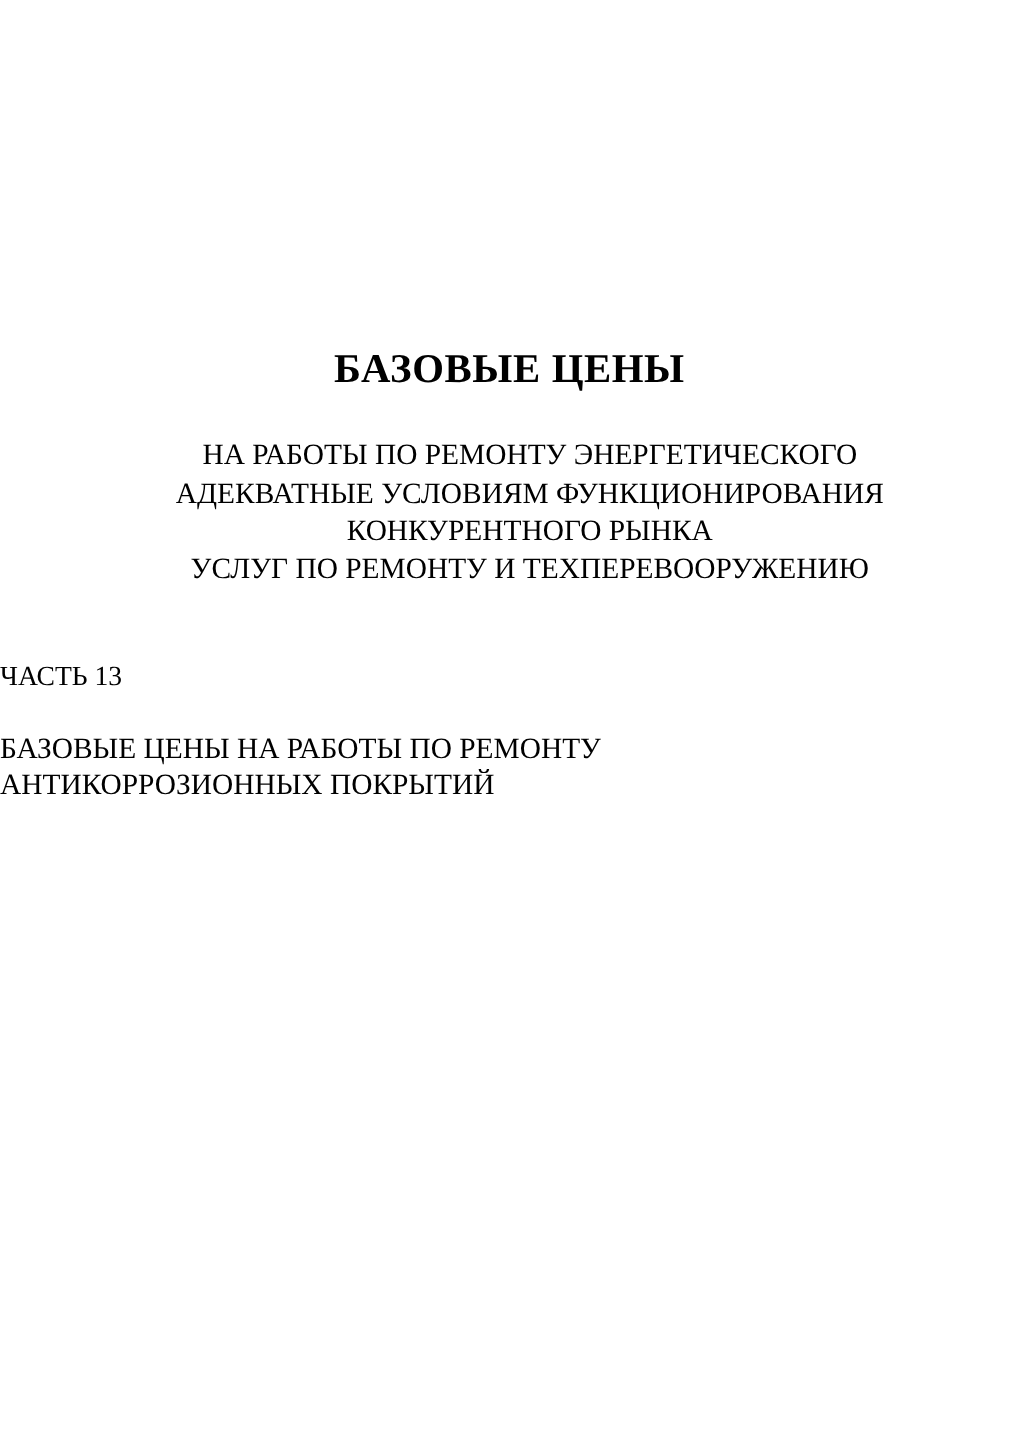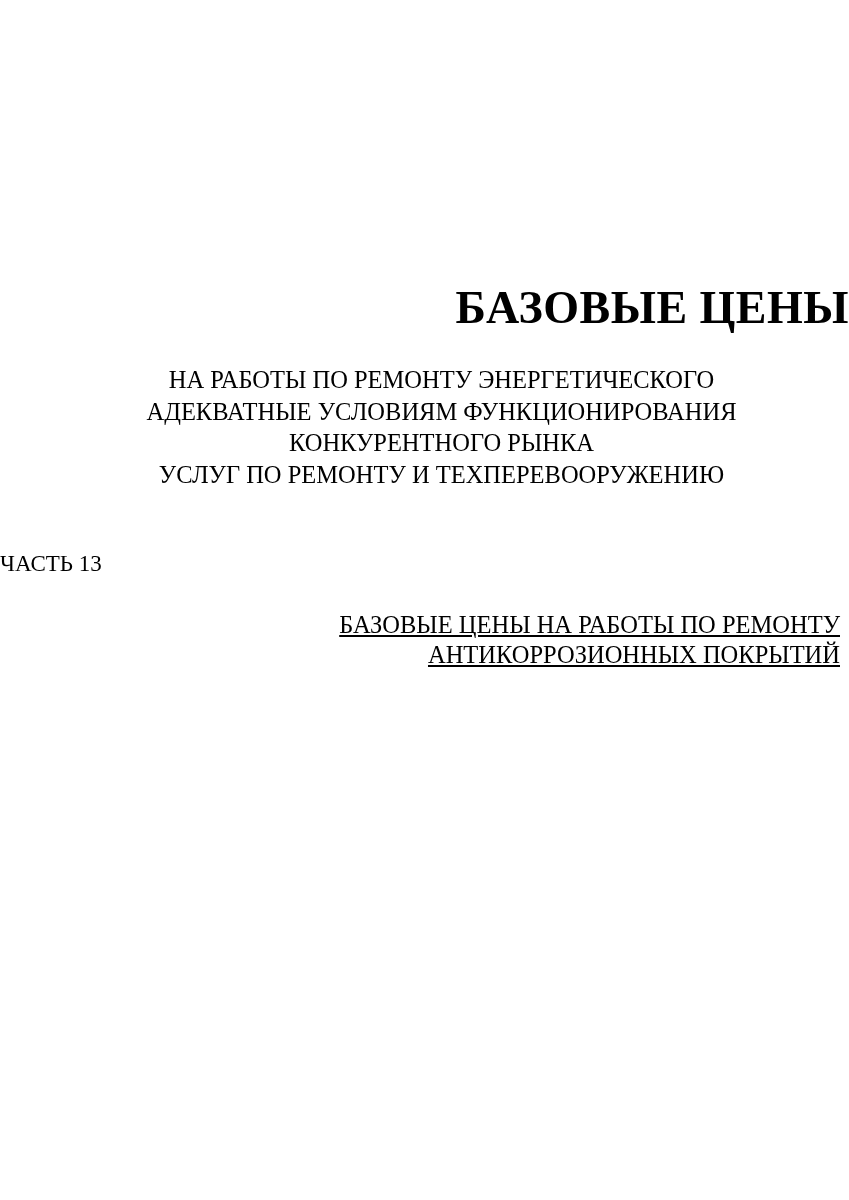--- a/index.html
+++ b/index.html
@@ -21,23 +21,23 @@
       top: 0;
       width: 849px;
       height: 1200px;
       background: #ffffff;
     }
     .title {
       position: absolute;
       left: 0;
       width: 849px;
       top: 276px;
-      text-align: right;
+      text-align: center;
       font-weight: bold;
-      font-size: 46px;
+      font-size: 34px;
       line-height: 64px;
       letter-spacing: 0.5px;
     }
     .subtitle-block {
       position: absolute;
       left: 17px;
       width: 849px;
       top: 364px;
       text-align: center;
       font-size: 24.5px;
@@ -51,24 +51,23 @@
       top: 549px;
       text-align: left;
       font-size: 23px;
       line-height: 30px;
     }
     .part-title {
       position: absolute;
       left: 0;
       width: 840px;
       top: 610px;
-      text-align: right;
+      text-align: left;
       font-size: 24.5px;
       line-height: 30px;
-      text-decoration: underline;
     }
     .part-title div { white-space: nowrap; }
   </style>
 </head>
 <body>
 
 <div class="page">
   <div class="title">БАЗОВЫЕ ЦЕНЫ</div>
 
   <div class="subtitle-block">

